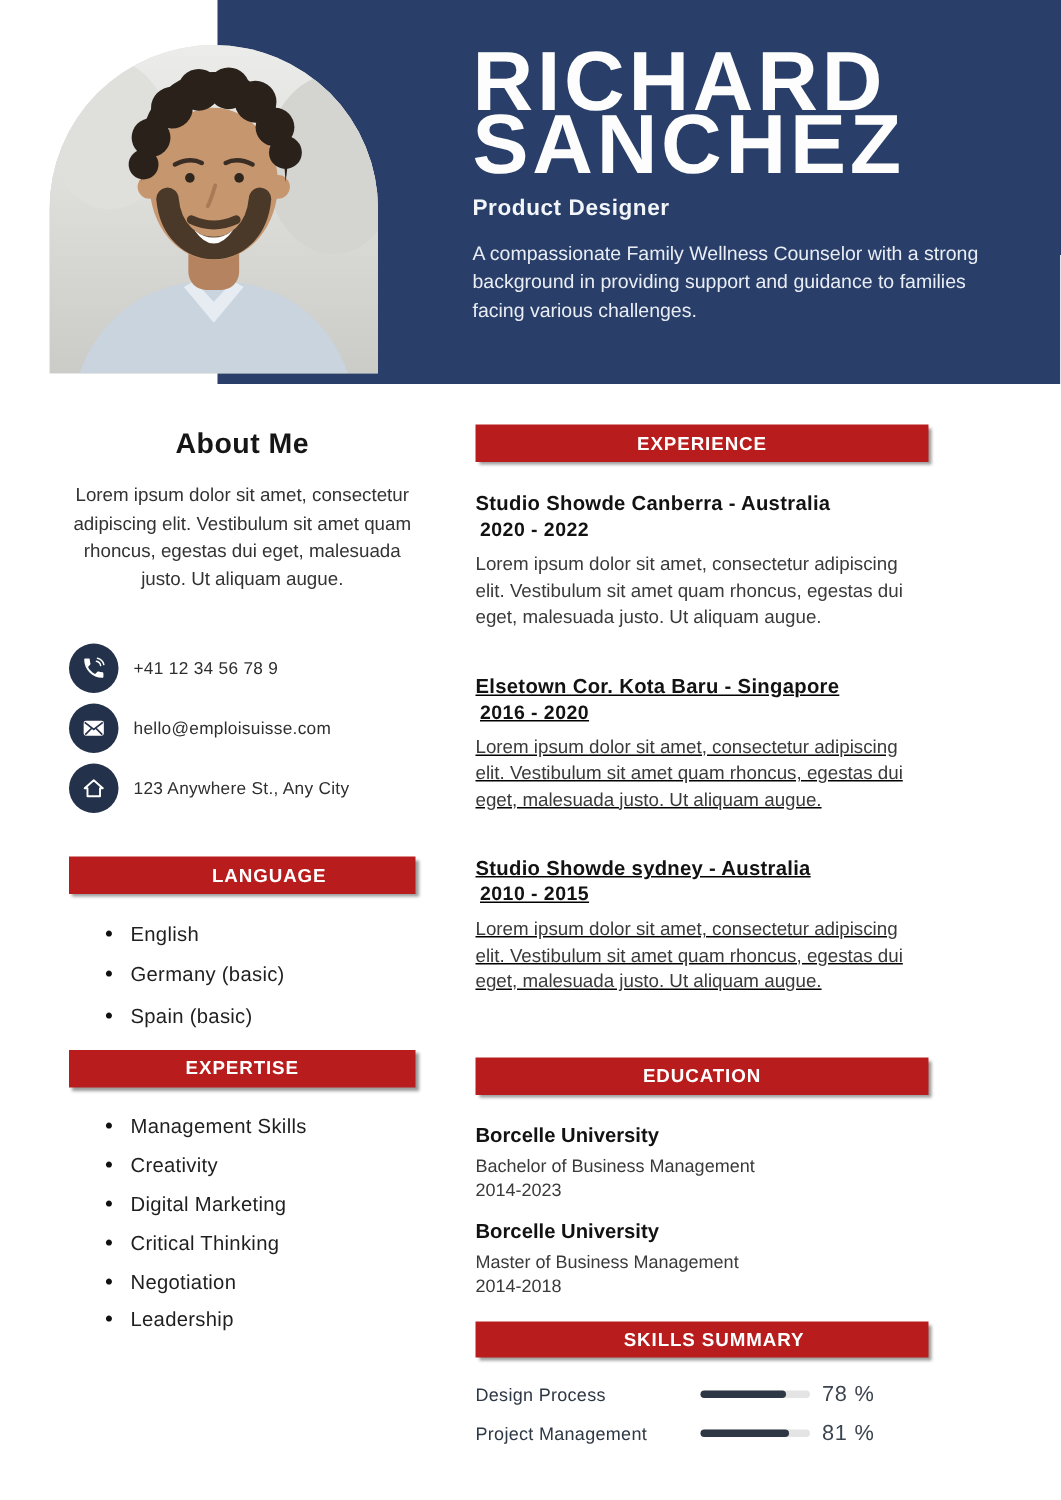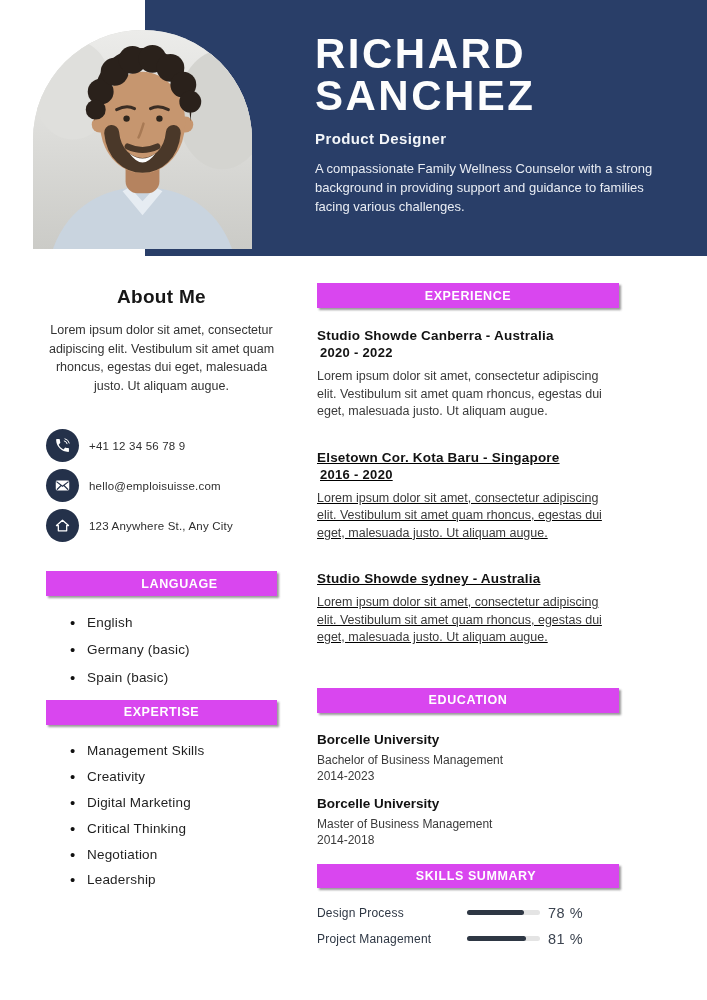--- a/index.html
+++ b/index.html
@@ -14,42 +14,42 @@
   .header-blue {
     position: absolute; left: 145px; top: 0; width: 562px; height: 256px;
     background: #293e68;
   }
   .photo-arch {
     position: absolute; left: 33px; top: 30px; width: 219px; height: 219px;
     border-radius: 110px 110px 0 0; overflow: hidden; background: #d9d9d6;
   }
   .photo-arch svg { display: block; width: 100%; height: 100%; }
   .header-text { position: absolute; left: 315px; top: 33px; width: 360px; color: #ffffff; }
-  .name { font-size: 42px; font-weight: 800; line-height: 42px; letter-spacing: 2.5px; color: #fdfdfd; }
+  .name { font-size: 56px; font-weight: 800; line-height: 42px; letter-spacing: 2.5px; color: #fdfdfd; }
   .job-title { margin-top: 13px; font-size: 15px; font-weight: 700; letter-spacing: 0.4px; color: #f2f5f9; }
   .summary { margin-top: 12px; width: 352px; font-size: 13px; line-height: 19px; color: #e9edf4; }
 
   
   .left-col { position: absolute; left: 46px; top: 256px; width: 231px; }
   .right-col { position: absolute; left: 317px; top: 256px; width: 302px; }
 
   .about-heading { margin-top: 30px; text-align: center; font-size: 19px; font-weight: 700; color: #161616; letter-spacing: 0.3px; }
   .about-text { margin: 13px -6px 0; text-align: center; font-size: 12.5px; line-height: 18.5px; color: #333333; }
 
   .contact { margin-top: 34px; }
   .contact-row { display: flex; align-items: center; margin-bottom: 7px; height: 33px; }
   .contact-icon {
     width: 33px; height: 33px; border-radius: 50%; background: #24314a;
     display: flex; align-items: center; justify-content: center; flex: 0 0 33px;
   }
   .contact-icon svg { width: 17px; height: 17px; }
   .contact-text { margin-left: 10px; font-size: 11.5px; color: #2e2e2e; letter-spacing: 0.2px; }
 
   .bar {
-    height: 25px; background: #d946ef; color: #ffffff;
+    height: 25px; background: #b91c1c; color: #ffffff;
     display: flex; align-items: center; justify-content: center;
     font-size: 12.5px; font-weight: 700; letter-spacing: 0.6px;
     box-shadow: 2px 2px 2px rgba(30,30,30,0.45);
   }
   .bar.lang { margin-top: 29px; padding-left: 36px; }
   .bar.expertise { margin-top: 9px; }
 
   ul.plain { list-style: none; margin-top: 13px; margin-bottom: 0; }
   ul.plain li {
     position: relative; padding-left: 41px; font-size: 13.5px; color: #1f1f1f;
@@ -208,20 +208,21 @@
       <div class="job-dates">2020 - 2022</div>
       <p class="job-desc">Lorem ipsum dolor sit amet, consectetur adipiscing elit. Vestibulum sit amet quam rhoncus, egestas dui eget, malesuada justo. Ut aliquam augue.</p>
     </div>
     <div class="job">
       <div class="job-name">Elsetown Cor. Kota Baru - Singapore</div>
       <div class="job-dates">2016 - 2020</div>
       <p class="job-desc">Lorem ipsum dolor sit amet, consectetur adipiscing elit. Vestibulum sit amet quam rhoncus, egestas dui eget, malesuada justo. Ut aliquam augue.</p>
     </div>
     <div class="job">
       <div class="job-name">Studio Showde sydney - Australia</div>
+      <div class="job-dates">2010 - 2015</div>
       <p class="job-desc">Lorem ipsum dolor sit amet, consectetur adipiscing elit. Vestibulum sit amet quam rhoncus, egestas dui eget, malesuada justo. Ut aliquam augue.</p>
     </div>
 
     <div class="bar education">EDUCATION</div>
 
     <div class="school">
       <div class="school-name">Borcelle University</div>
       <div class="school-degree">Bachelor of Business Management</div>
       <div class="school-dates">2014-2023</div>
     </div>

